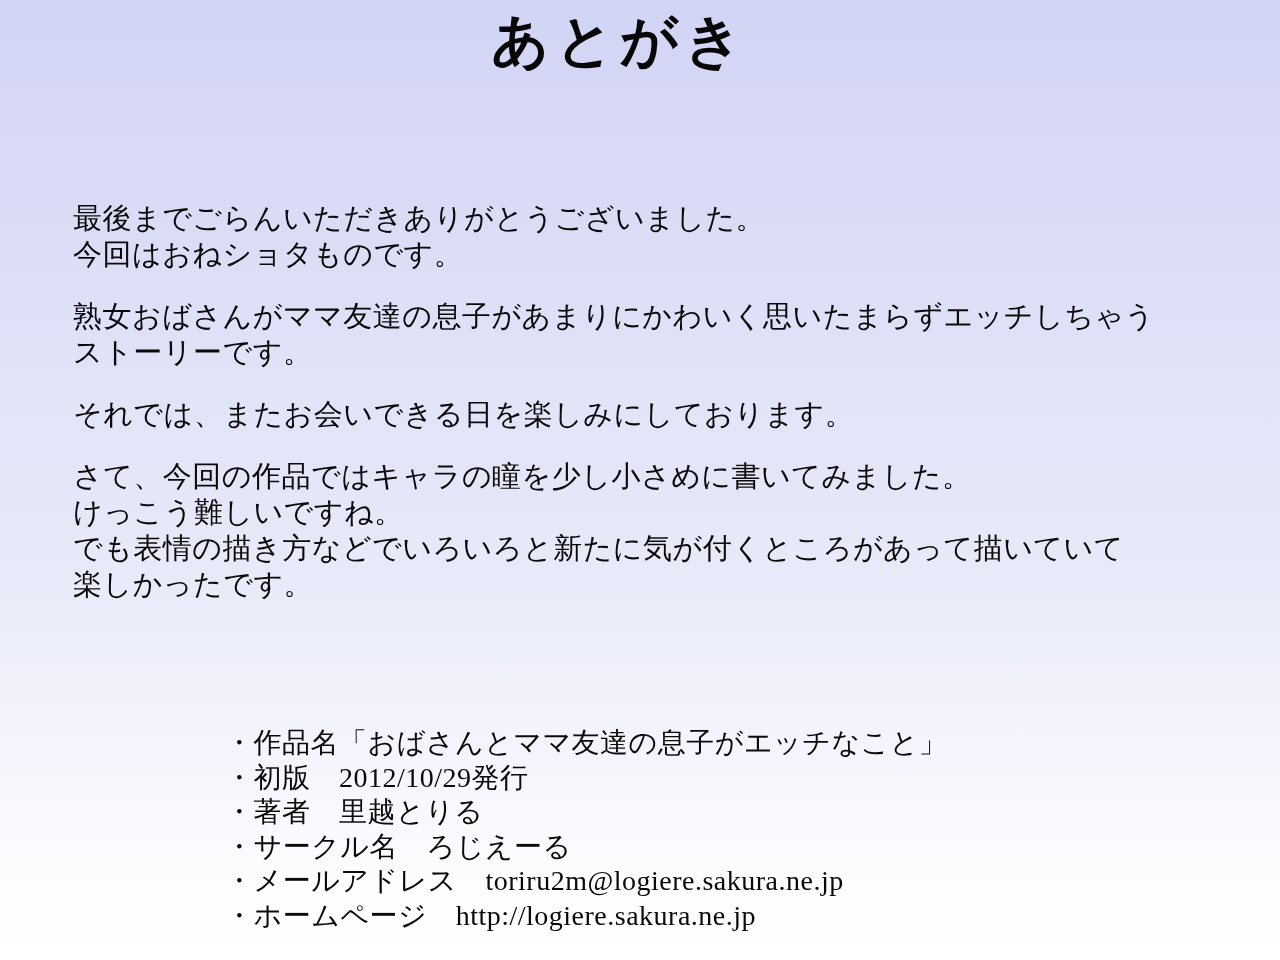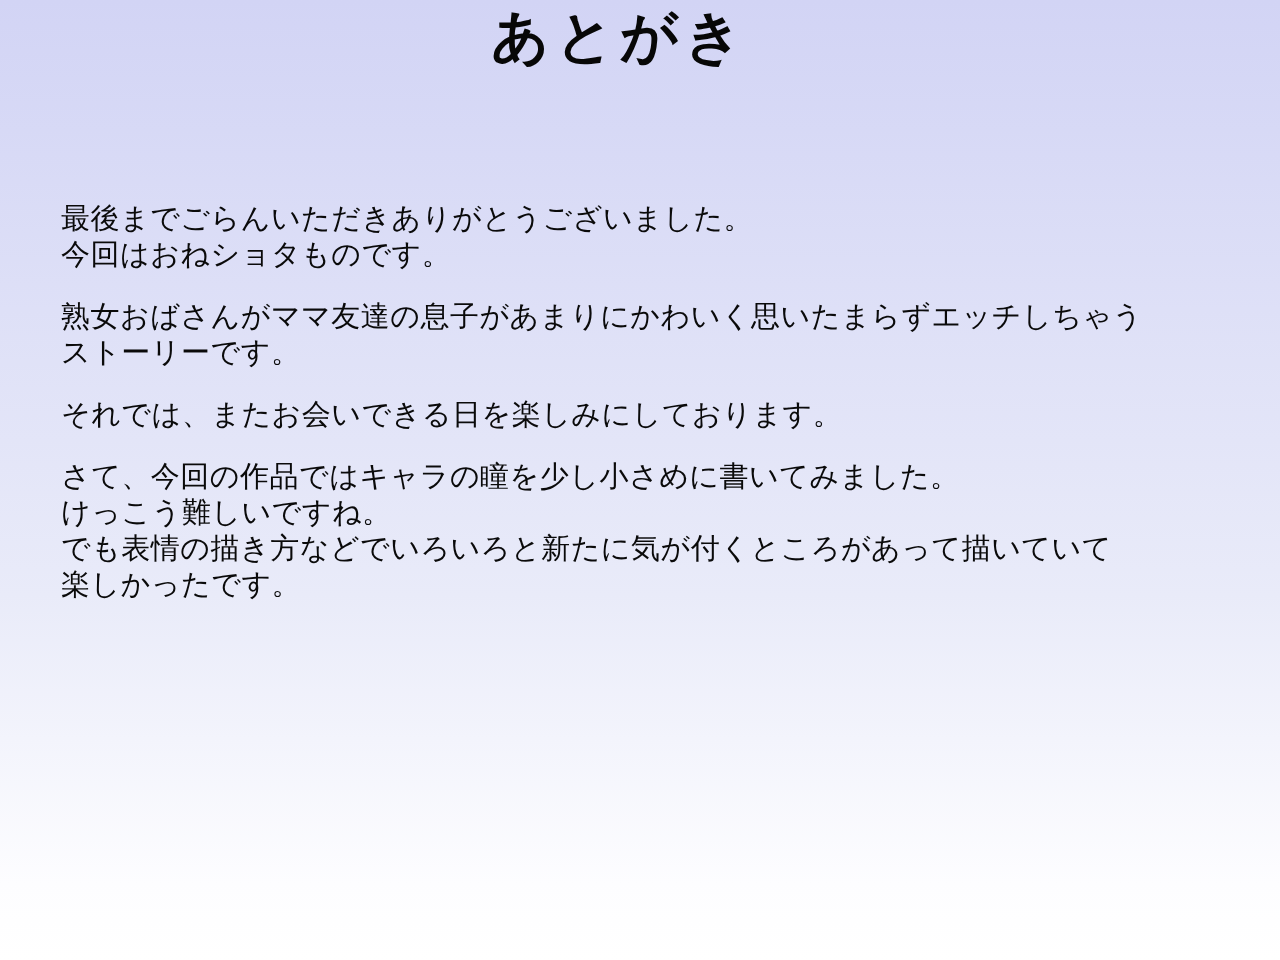--- a/index.html
+++ b/index.html
@@ -18,38 +18,38 @@
     position: relative;
     width: 1280px;
     height: 960px;
   }
   .title {
     position: absolute;
     top: 10px;
     left: 0;
     width: 1240px; 
     text-align: center;
-    font-family: Liberation Mono, monospace;
+    font-family: Liberation Serif, serif;
     font-weight: bold;
     font-size: 57px;
     letter-spacing: 6px;
     line-height: 1.1;
     color: #070707;
   }
   .body-text {
     position: absolute;
     left: 57px;
     top: 200px;
     width: 1160px;
     font-size: 29px;
     line-height: 36px;
     letter-spacing: 0.5px;
   }
   .body-text p {
-    margin: 0 0 26px 4px;
+    margin: 0 0 26px 16px;
     white-space: pre-line;
   }
   .colophon {
     position: absolute;
     left: 225px;
     top: 726px;
     width: 900px;
     font-size: 28px;
     line-height: 34.5px;
     letter-spacing: 0.5px;
@@ -70,14 +70,22 @@
 今回はおねショタものです。</p>
     <p>熟女おばさんがママ友達の息子があまりにかわいく思いたまらずエッチしちゃう
 ストーリーです。</p>
     <p>それでは、またお会いできる日を楽しみにしております。</p>
     <p>さて、今回の作品ではキャラの瞳を少し小さめに書いてみました。
 けっこう難しいですね。
 でも表情の描き方などでいろいろと新たに気が付くところがあって描いていて
 楽しかったです。</p>
   </div>
 
+  <div class="colophon">
+    <div class="line">・作品名「おばさんとママ友達の息子がエッチなこと」</div>
+    <div class="line">・初版　2012/10/29発行</div>
+    <div class="line">・著者　里越とりる</div>
+    <div class="line">・サークル名　ろじえーる</div>
+    <div class="line">・メールアドレス　toriru2m@logiere.sakura.ne.jp</div>
+    <div class="line">・ホームページ　http://logiere.sakura.ne.jp</div>
+  </div>
 
 </div>
 
 </body></html>

